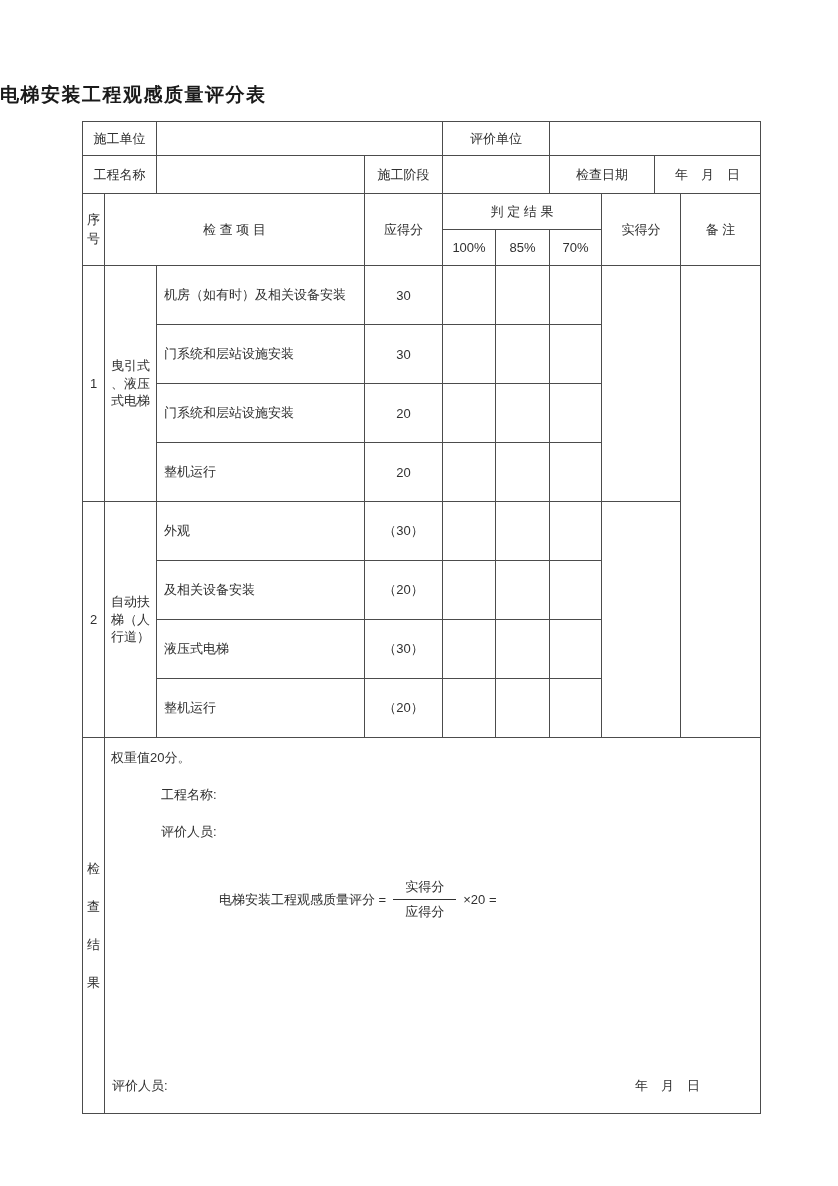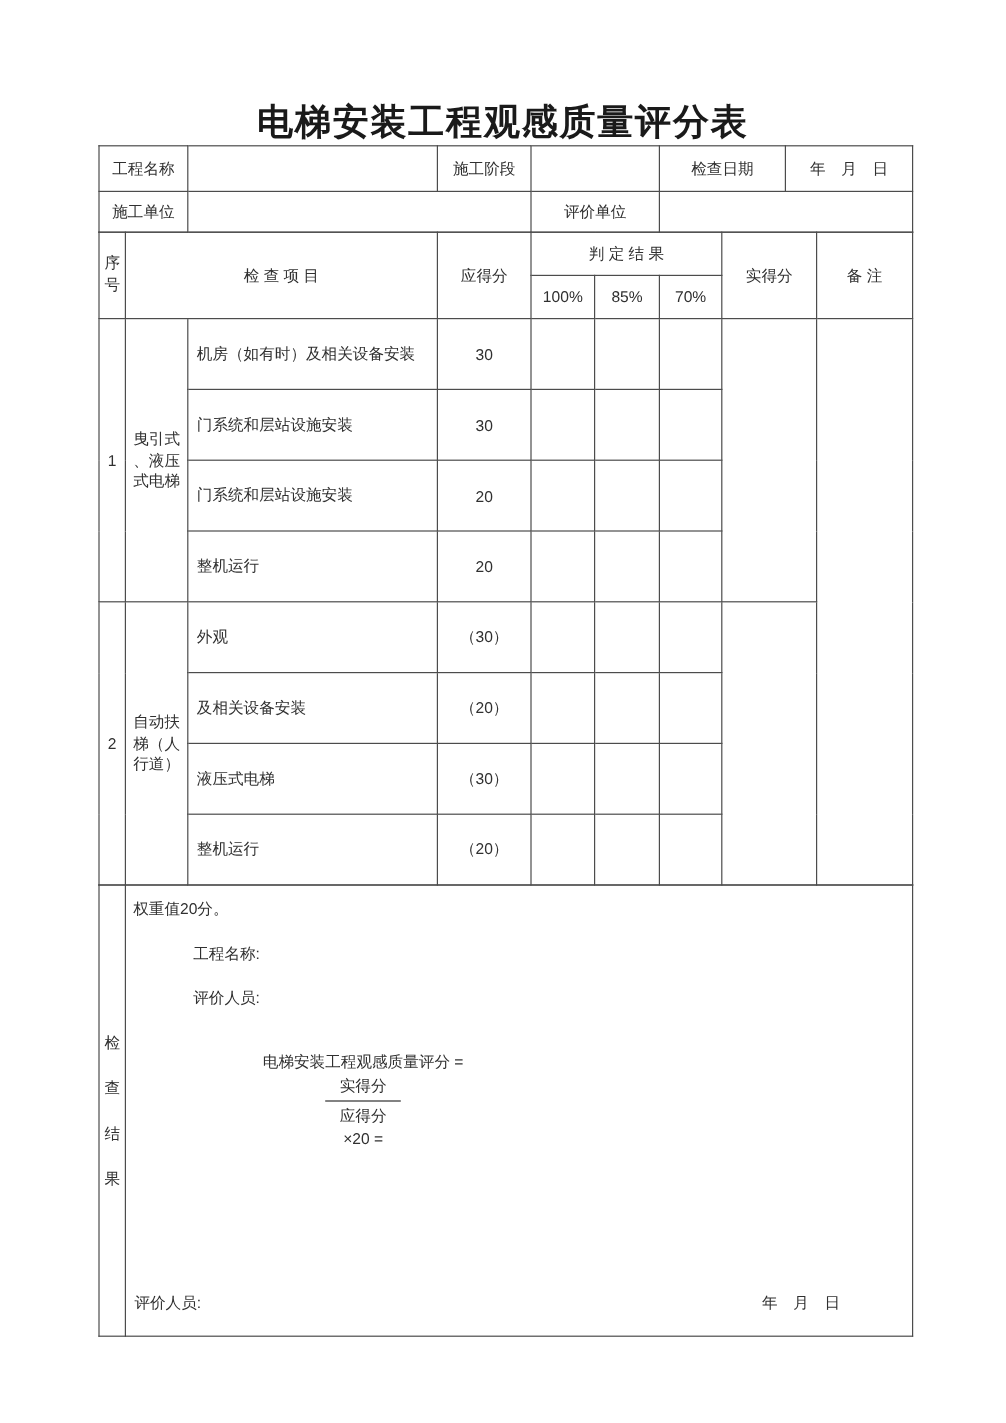--- a/index.html
+++ b/index.html
@@ -2,50 +2,50 @@
 <html><head>
 <meta charset="utf-8">
 <style>
   html,body{margin:0;padding:0;background:#ffffff;}
   .page{
     position:relative;width:838px;height:1186px;background:#ffffff;
     font-family:"Liberation Sans","DejaVu Sans",sans-serif;color:#303030;
     overflow:hidden;
   }
   .title{
-    position:absolute;top:82px;left:0;width:100%;text-align:center;
-    font-size:30px;font-weight:bold;color:#1a1a1a;letter-spacing:1.5px;
+    position:absolute;top:82px;left:0;width:100%;text-align:left;
+    font-size:19px;font-weight:bold;color:#1a1a1a;letter-spacing:1.5px;
   }
   .doc{position:absolute;left:82px;top:121px;width:678px;}
   table{border-collapse:collapse;table-layout:fixed;width:678px;}
   .t-main,.t-bottom{margin-top:-1px;}
   td{
     border:1px solid #4c4c4c;font-size:13px;color:#303030;
     padding:0;vertical-align:middle;overflow:hidden;
   }
   .lbl{text-align:center;}
   .item{text-align:left;padding-left:7px;}
   .score{text-align:center;}
   .num{text-align:center;}
   .cat{
     text-align:center;padding:0 3px;line-height:1.35;
     word-break:break-all;line-break:anywhere;
   }
-  .seqh{text-align:center;line-height:1.45;padding:0 4px;word-break:break-all;line-break:anywhere;font-family:Liberation Mono, monospace;}
+  .seqh{text-align:center;line-height:1.45;padding:0 4px;word-break:break-all;line-break:anywhere;}
   .vlabel{
     text-align:center;line-height:38px;padding:0;
     word-break:break-all;line-break:anywhere;
   }
   .result-cell{position:relative;vertical-align:top;}
   .rc-weight{position:absolute;left:6px;top:11px;}
   .rc-due{position:absolute;left:56px;top:48px;}
   .rc-actual{position:absolute;left:56px;top:85px;}
   .rc-formula{
     position:absolute;left:114px;top:138px;
-    display:flex;align-items:center;font-size:13px;flex-direction:column;
+    display:flex;align-items:center;font-size:13px;
   }
   .frac{display:inline-block;text-align:center;margin:0 7px;}
   .frac .numer{display:block;padding:2px 12px 3px 12px;}
   .frac .denom{display:block;border-top:1px solid #303030;padding:3px 12px 2px 12px;}
   .rc-appraiser{position:absolute;left:7px;bottom:18px;}
   .rc-date{position:absolute;right:60px;bottom:18px;}
 </style>
 </head>
 <body>
 
@@ -57,33 +57,33 @@
     <table class="t-top">
       <colgroup>
         <col style="width:74px">
           <col style="width:208px">
           <col style="width:78px">
         <col style="width:107px">
           <col style="width:105px">
           <col style="width:106px">
       </colgroup>
       <tbody>
-        <tr style="height:38px">
-          <td class="lbl">工程名称</td>
-          <td></td>
-          <td class="lbl">施工阶段</td>
-          <td></td>
-          <td class="lbl">检查日期</td>
-          <td class="lbl">年　月　日</td>
-        </tr>
         <tr style="height:34px">
           <td class="lbl">施工单位</td>
           <td colspan="2"></td>
           <td class="lbl">评价单位</td>
           <td colspan="2"></td>
+        </tr>
+        <tr style="height:38px">
+          <td class="lbl">工程名称</td>
+          <td></td>
+          <td class="lbl">施工阶段</td>
+          <td></td>
+          <td class="lbl">检查日期</td>
+          <td class="lbl">年　月　日</td>
         </tr>
       </tbody>
     </table>
 
     <table class="t-main">
       <colgroup>
         <col style="width:22px">
           <col style="width:52px">
           <col style="width:208px">
         <col style="width:78px">

